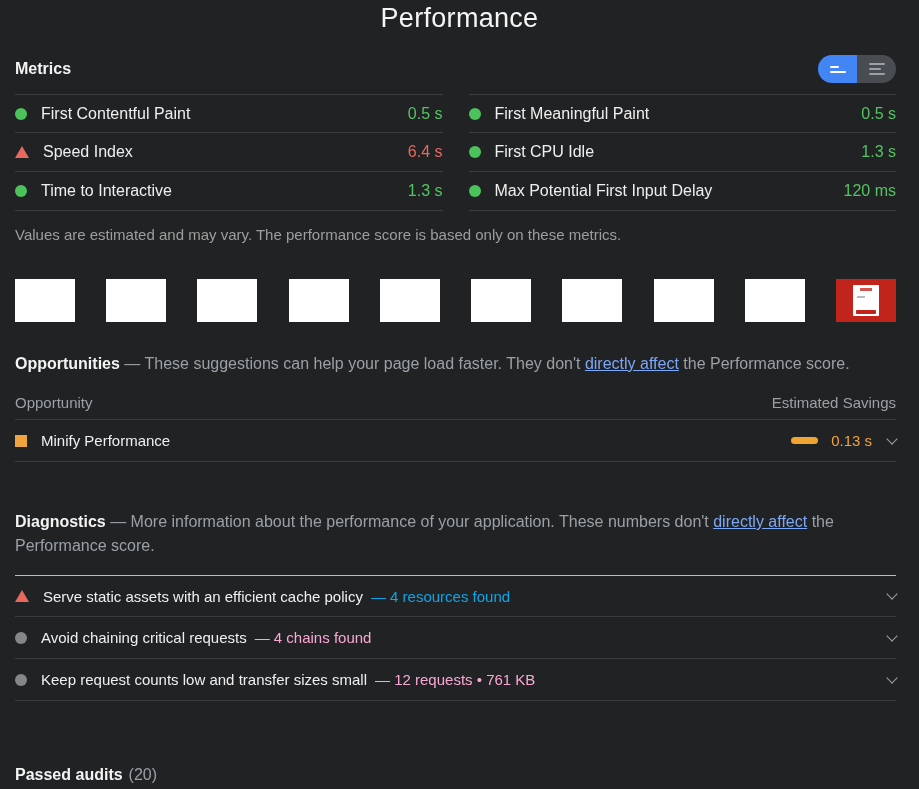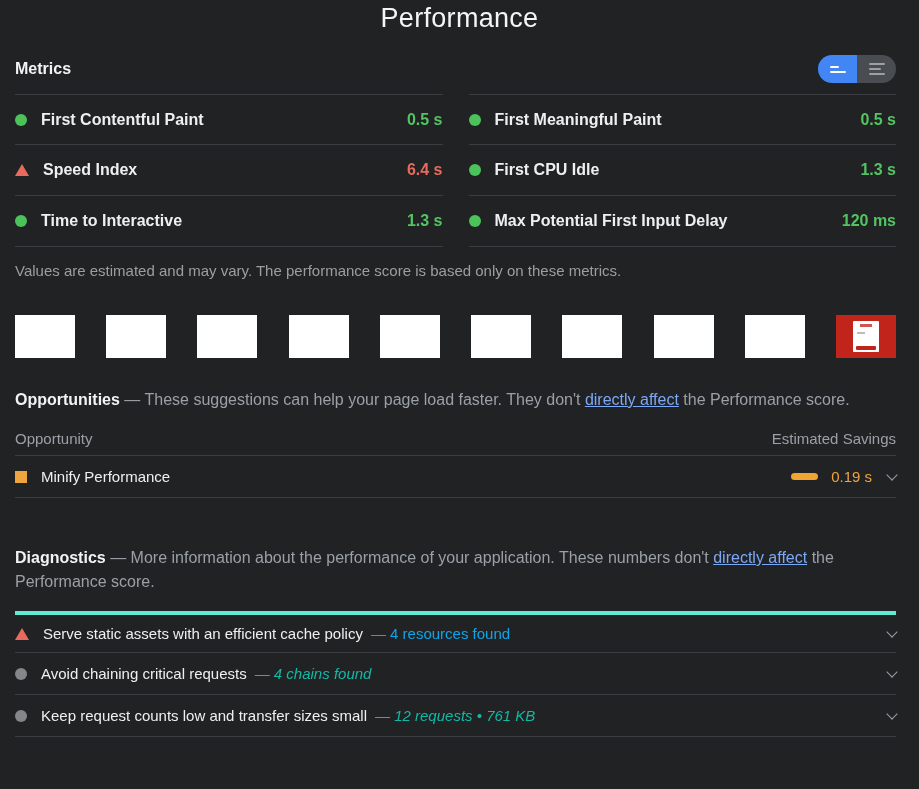--- a/index.html
+++ b/index.html
@@ -37,23 +37,22 @@
   .icon-lines i { display:block; height:2px; border-radius:1px; background:#9aa0a6; }
   .toggle-seg.active .icon-lines i { background:#ffffff; }
   .icon-lines.condensed i:nth-child(1){ width:9px; }
   .icon-lines.condensed i:nth-child(2){ width:16px; }
   .icon-lines.expanded i:nth-child(1){ width:16px; }
   .icon-lines.expanded i:nth-child(2){ width:12px; }
   .icon-lines.expanded i:nth-child(3){ width:16px; }
 
   .metrics-grid { display:grid; grid-template-columns:1fr 1fr; column-gap:26px; margin-top:10px; }
   .m-row {
-    display:flex; align-items:center; height:51px;
+    display:flex; align-items:center; height:39px;
     border-bottom:1px solid #3b3d40;
-    font-weight:bold;
   }
   .metrics-col .m-row:first-child { border-top:1px solid #3b3d40; }
   .dot { width:12px; height:12px; border-radius:50%; flex:0 0 auto; }
   .dot.pass { background:#4bc25a; }
   .dot.neutral { background:#848689; }
   .tri {
     width:0; height:0; flex:0 0 auto;
     border-left:7px solid transparent; border-right:7px solid transparent;
     border-bottom:12px solid #e8695e;
   }
@@ -104,24 +103,24 @@
   .savings-val { color:#f1a33c; font-size:15px; margin-left:13px; }
   .chev {
     width:8px; height:8px; margin-left:16px; margin-top:-4px;
     border-right:1.5px solid #9aa0a6; border-bottom:1.5px solid #9aa0a6;
     transform:rotate(45deg); flex:0 0 auto;
   }
 
   
   .diags { margin-top:48px; }
   .diag-rows { margin-top:17px; }
-  .diag-rows .audit-row:first-child { border-top:4px solid #5eead4; }
+  .diag-rows .audit-row:first-child { border-top:1px solid #5eead4; }
   .diag-annotation { font-size:15px; margin-left:8px; }
   .diag-annotation.fail { color:#0ea5e9; }
-  .diag-annotation.neutral { color:#14b8a6;font-style:italic; }
+  .diag-annotation.neutral { color:#f9a8d4; }
 
   
   .passed {
     display:flex; align-items:center; margin-top:62px; height:24px; cursor:pointer;
   }
   .passed-label { font-size:16px; font-weight:700; color:#f3f3f3; }
   .passed-count { font-size:16px; color:#9aa0a6; margin-left:6px; }
 </style>
 </head>
 <body>
@@ -215,21 +214,21 @@
     <div class="opp-cols">
       <span>Opportunity</span>
       <span>Estimated Savings</span>
     </div>
 
     <div class="audit-row">
       <span class="sq"></span>
       <span class="audit-label">Minify Performance</span>
       <span class="audit-right">
         <span class="savings-bar"></span>
-        <span class="savings-val">0.19 s</span>
+        <span class="savings-val">0.13 s</span>
         <span class="chev"></span>
       </span>
     </div>
   </section>
 
   <section class="diags">
     <p class="section-desc"><b>Diagnostics</b><span> — More information about the performance of your application. These numbers don't </span><a>directly affect</a><span> the Performance score.</span></p>
 
     <div class="diag-rows">
       <div class="audit-row">

